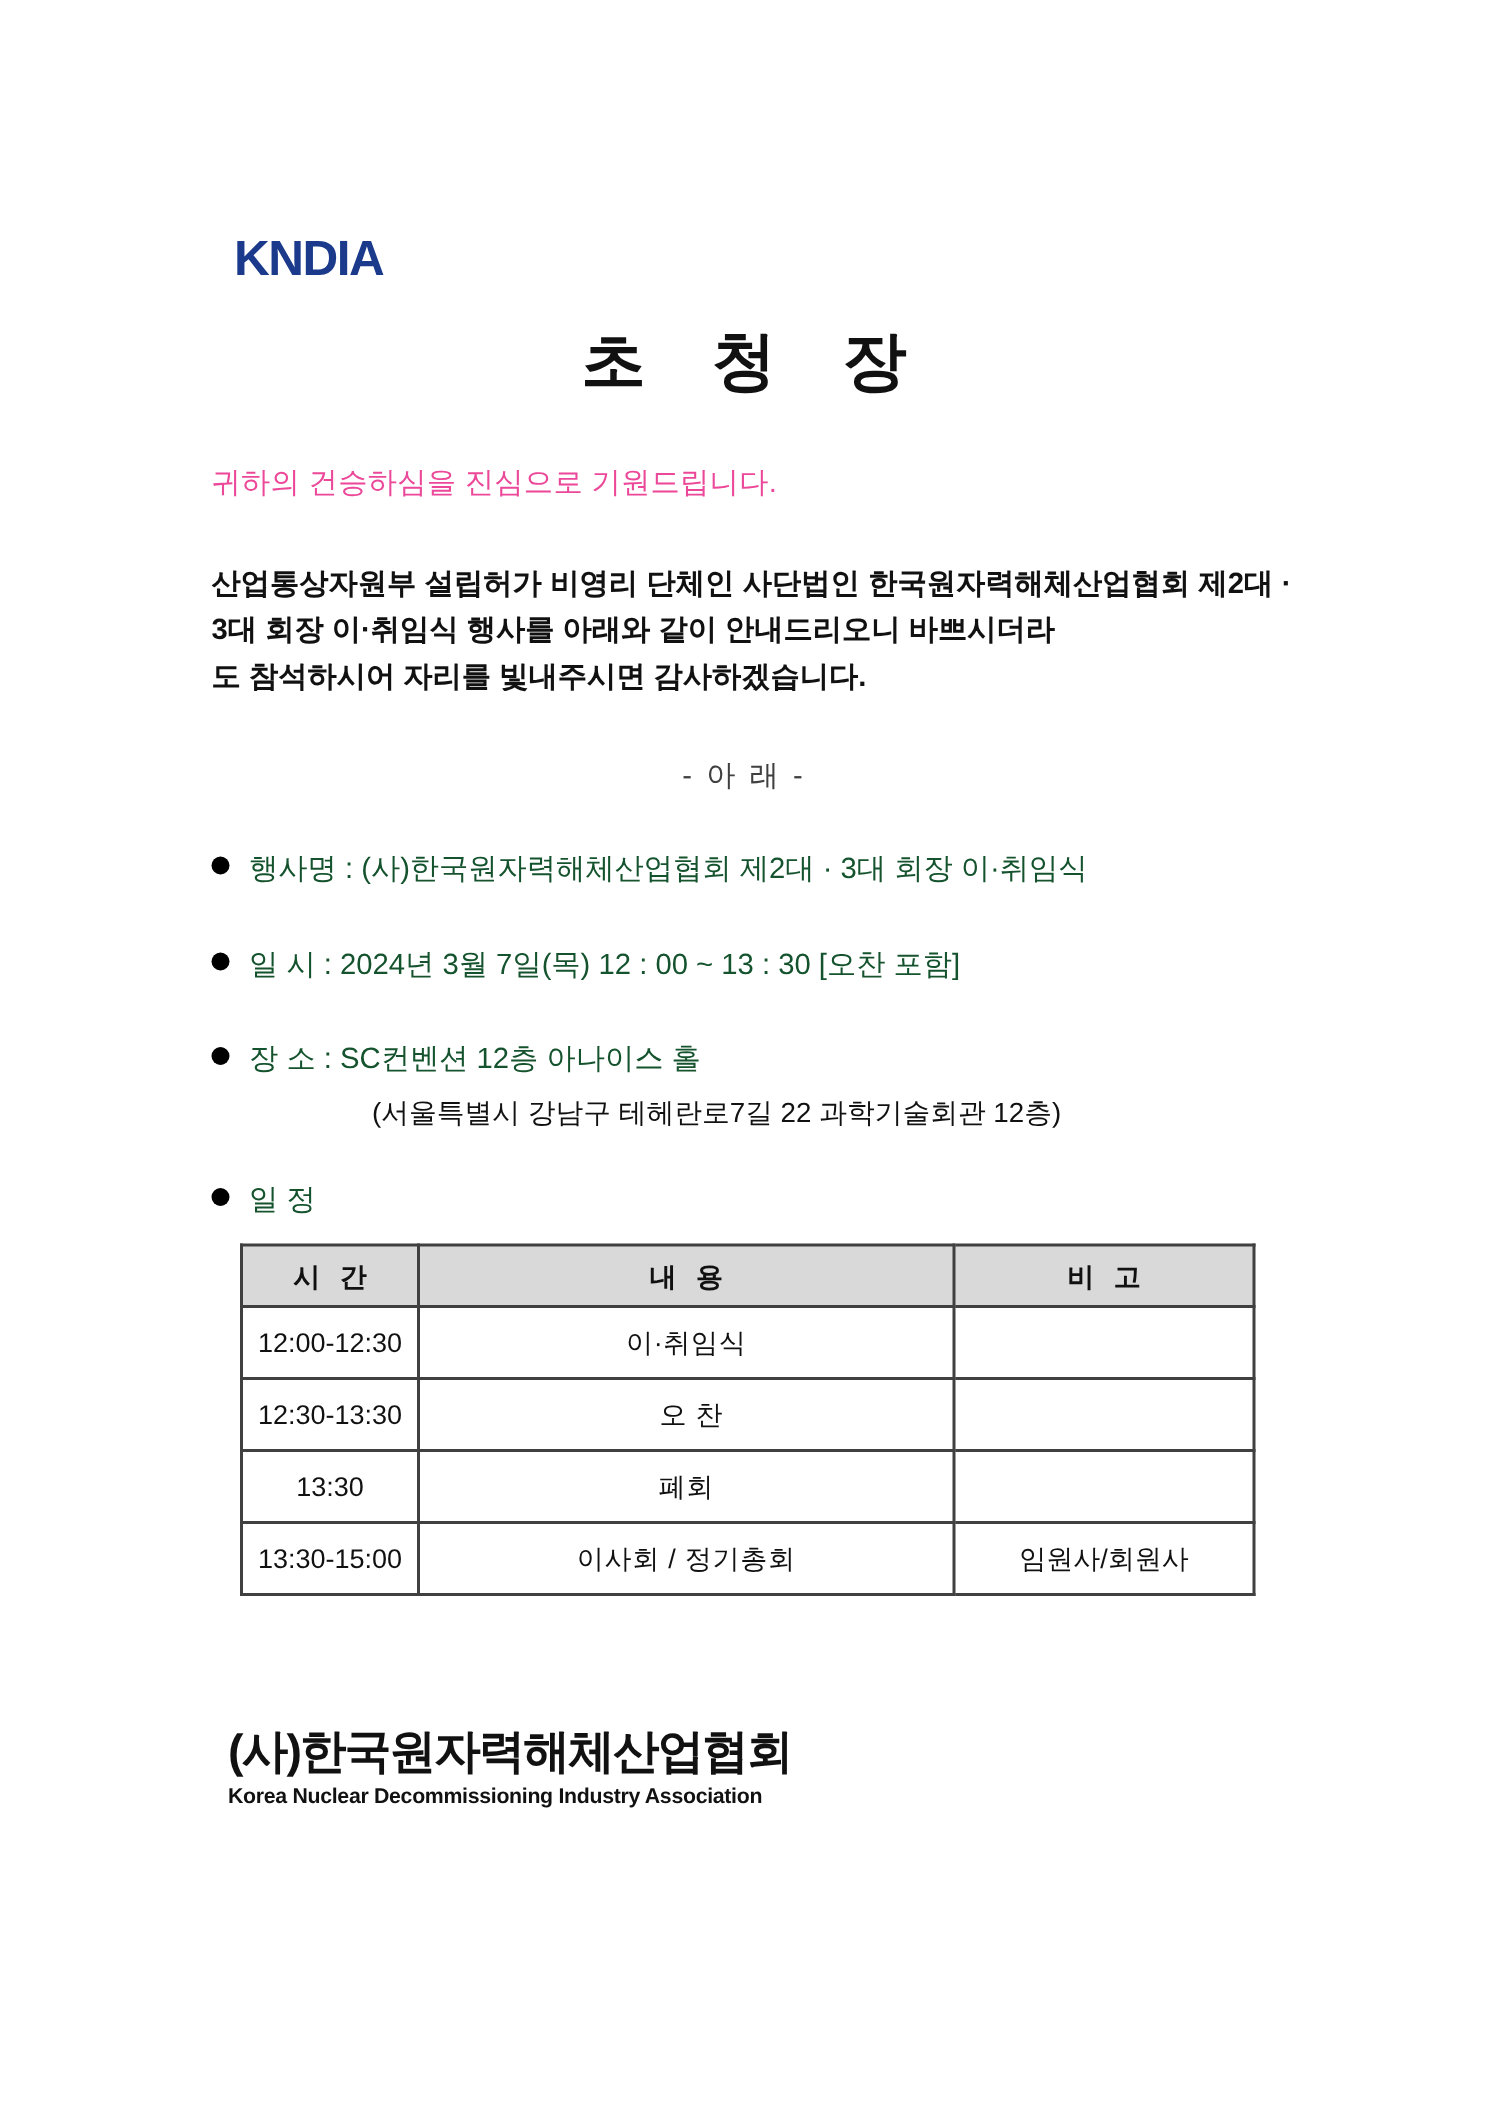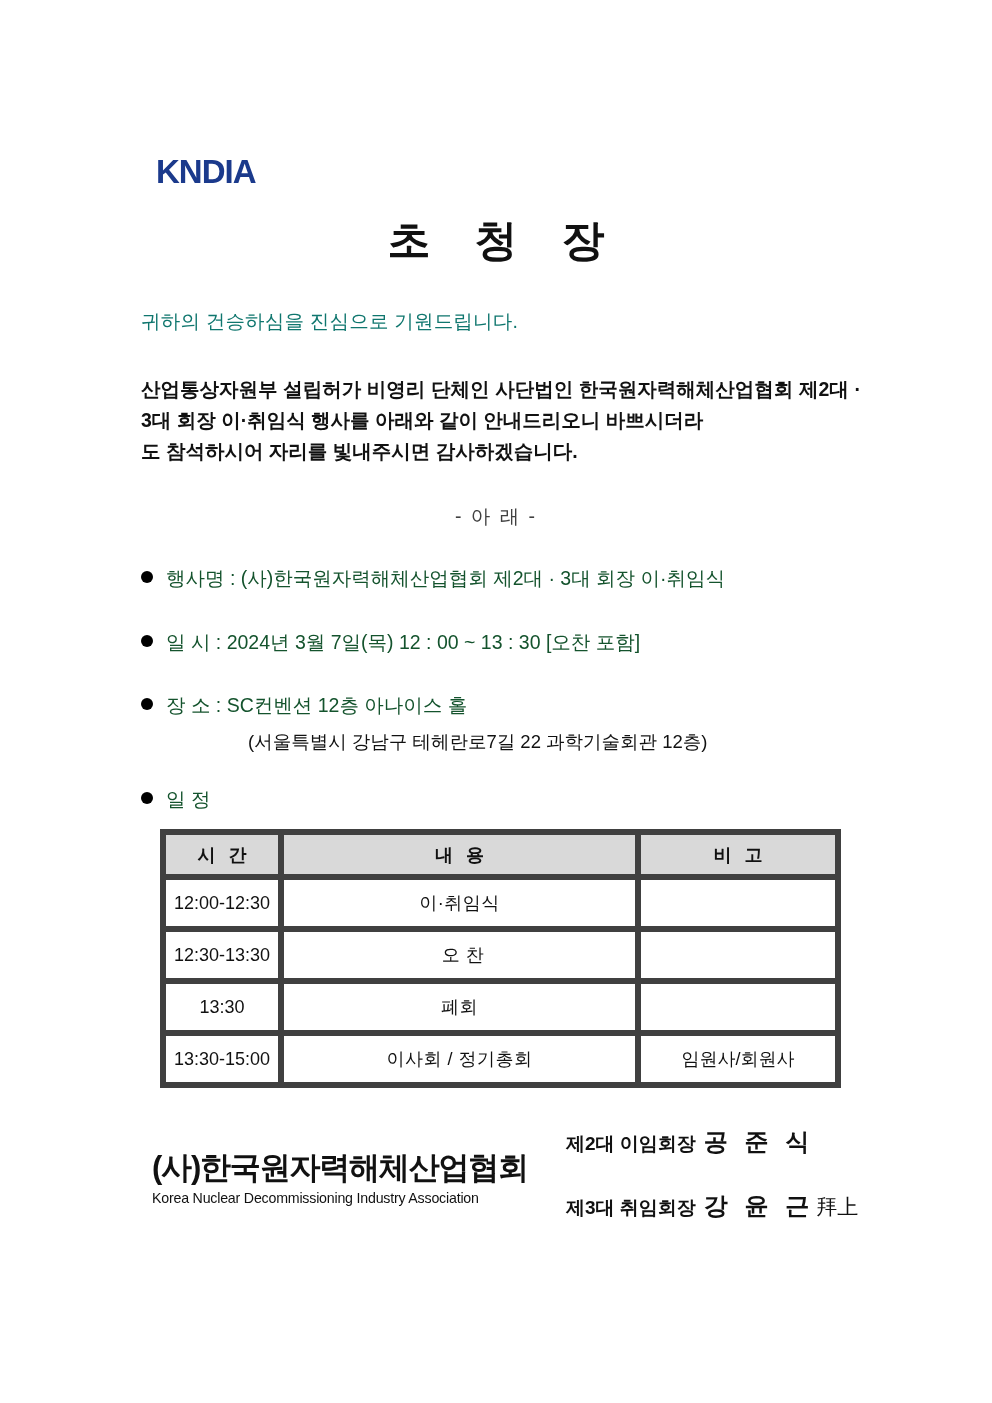--- a/index.html
+++ b/index.html
@@ -49,21 +49,21 @@
     color: #111;
   }
 
   
   .greeting {
     position: absolute;
     left: 141px;
     top: 308px;
     font-size: 19.5px;
     letter-spacing: 0.2px;
-    color: #0f766e;
+    color: #ec4899;
   }
   .para {
     position: absolute;
     left: 141px;
     top: 374px;
     width: 720px;
     font-size: 19.5px;
     line-height: 31px;
     text-align: justify;
     text-justify: inter-character;
@@ -118,21 +118,21 @@
   
   .schedule {
     position: absolute;
     left: 160px;
     top: 829px;
     width: 675px;
     border-collapse: collapse;
     table-layout: fixed;
   }
   .schedule th, .schedule td {
-    border: 6px solid #404040;
+    border: 2px solid #404040;
     font-size: 18px;
     color: #111;
     text-align: center;
     font-weight: normal;
     height: 46px;
     padding: 0;
   }
   .schedule thead th {
     background: #d9d9d9;
     font-weight: bold;
@@ -156,21 +156,21 @@
   .assoc .kr {
     font-size: 31px;
     font-weight: bold;
     letter-spacing: -1.2px;
     color: #111;
     line-height: 1.15;
     white-space: nowrap;
   }
   .assoc .en {
     font-size: 14.2px;
-    font-weight: normal;
+    font-weight: bold;
     letter-spacing: -0.2px;
     color: #111;
     margin-top: 4px;
     white-space: nowrap;
   }
 
   .signoffs {
     position: absolute;
     left: 566px;
     top: 1126px;
@@ -266,22 +266,14 @@
         <td>임원사/회원사</td>
       </tr>
     </tbody>
   </table>
 
   <div class="assoc">
     <div class="kr">(사)한국원자력해체산업협회</div>
     <div class="en">Korea Nuclear Decommissioning Industry Association</div>
   </div>
 
-  <div class="signoffs">
-    <div class="signline">
-      <span class="role">제2대 이임회장</span><span class="name">공 준 식</span>
-    </div>
-    <div class="signline">
-      <span class="role">제3대 취임회장</span><span class="name">강 윤 근</span><span class="hanja">拜上</span>
-    </div>
-  </div>
 
 </div>
 
 </body></html>

